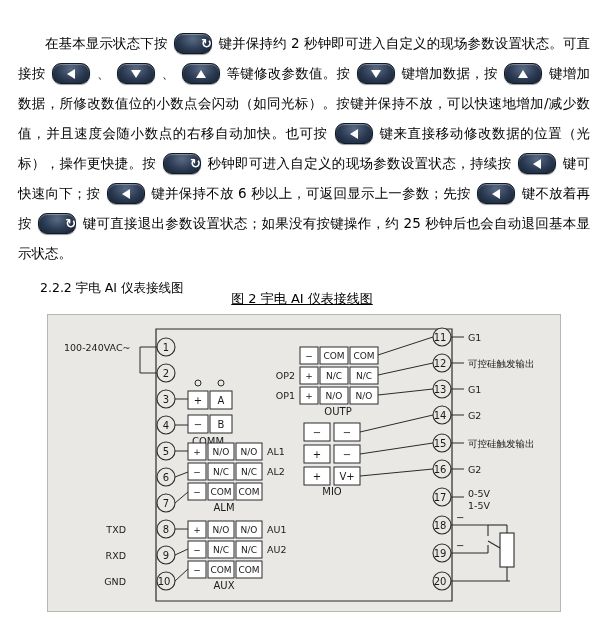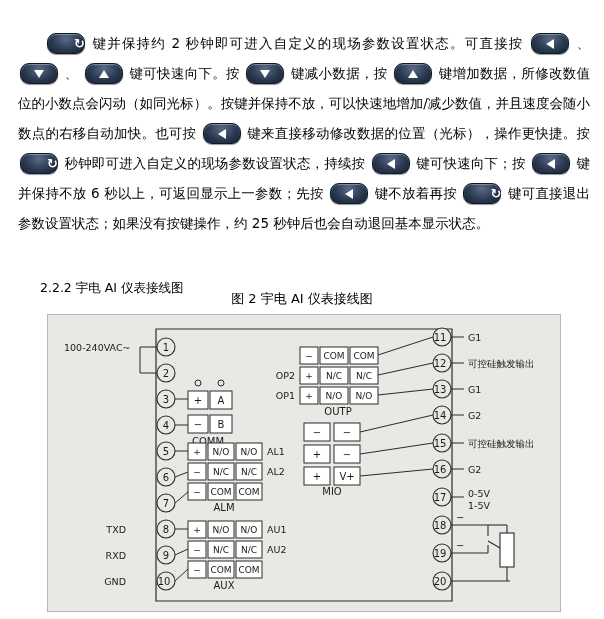--- a/index.html
+++ b/index.html
@@ -69,60 +69,62 @@
     top: 280px;
     font-size: 12.5px;
   }
   .figcaption {
     position: absolute;
     left: 0;
     top: 290px;
     width: 604px;
     text-align: center;
     font-size: 13px;
+    text-decoration: underline;
   }
 
   .figure {
     position: absolute;
     left: 47px;
     top: 314px;
     width: 512px;
     height: 296px;
     background: #e9e8e4;
     border: 1px solid #b9b7b2;
   }
   .figure svg { display: block; }
 </style>
 </head>
 <body>
 
 <div class="page">
 
   <div class="body-text">
     <p class="para">
+      <span>在基本显示状态下按</span>
       <span class="keybtn"><span class="glyph">
             <span class="glyph-loop">↻</span>
           </span></span>
       <span>键并保持约 2 秒钟即可进入自定义的现场参数设置状态。可直接按</span>
       <span class="keybtn"><span class="glyph">
             <span class="tri tri-left"></span>
           </span></span>
       <span>、</span>
       <span class="keybtn"><span class="glyph">
             <span class="tri tri-down"></span>
           </span></span>
       <span>、</span>
       <span class="keybtn"><span class="glyph">
             <span class="tri tri-up"></span>
           </span></span>
-      <span>键可快速向下。按</span>
+      <span>等键修改参数值。按</span>
       <span class="keybtn"><span class="glyph">
             <span class="tri tri-down"></span>
           </span></span>
-      <span>键减小数据，按</span>
+      <span>键增加数据，按</span>
       <span class="keybtn"><span class="glyph">
             <span class="tri tri-up"></span>
           </span></span>
       <span>键增加数据，所修改数值位的小数点会闪动（如同光标）。按键并保持不放，可以快速地增加/减少数值，并且速度会随小数点的右移自动加快。也可按</span>
       <span class="keybtn"><span class="glyph">
             <span class="tri tri-left"></span>
           </span></span>
       <span>键来直接移动修改数据的位置（光标），操作更快捷。按</span>
       <span class="keybtn"><span class="glyph">
             <span class="glyph-loop">↻</span>

